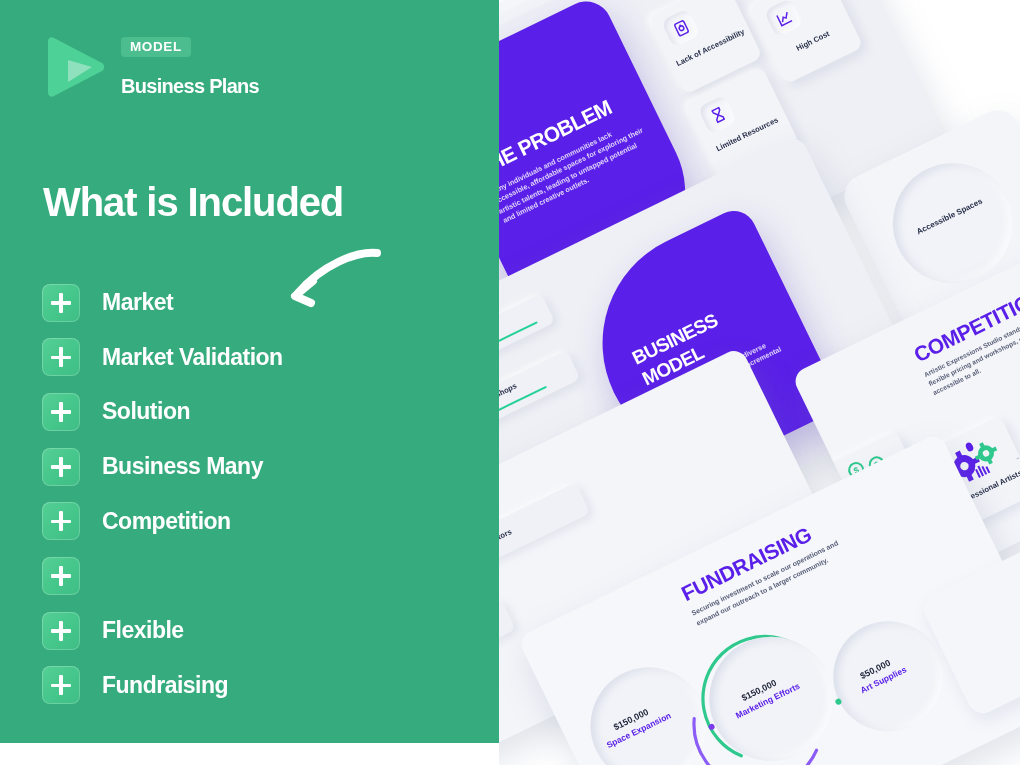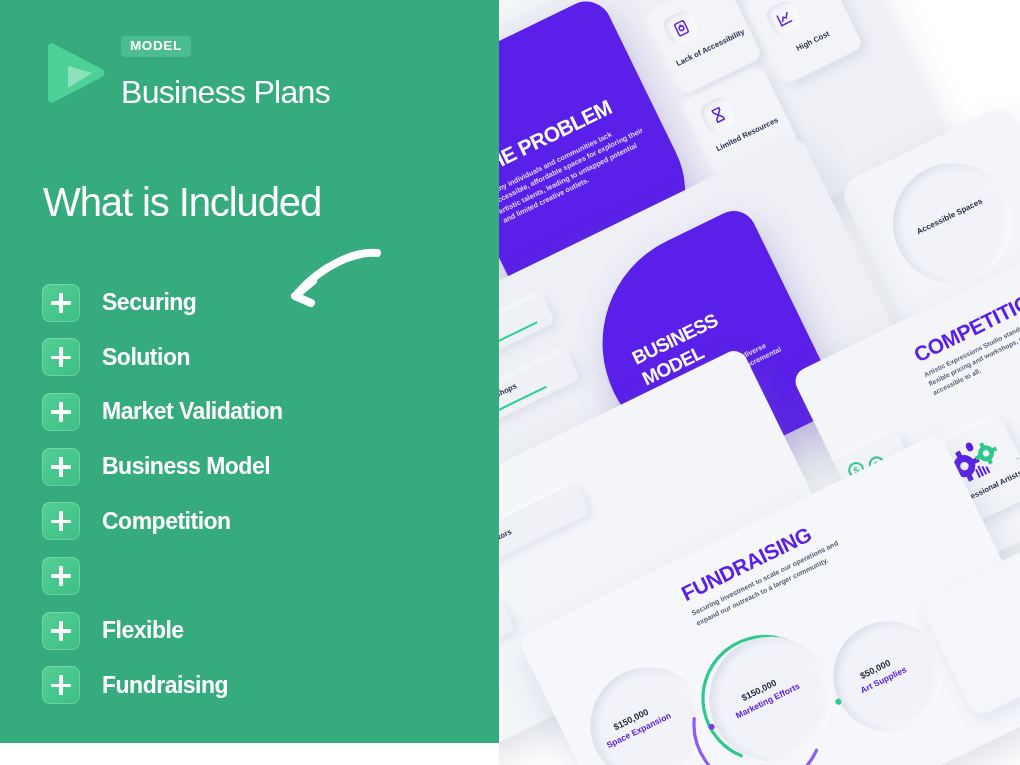--- a/index.html
+++ b/index.html
@@ -30,33 +30,33 @@
     color:#ffffff;
     font-size:13.5px;
     font-weight:700;
     letter-spacing:0.6px;
     padding:3px 9px 4px 9px;
     border-radius:4px;
     line-height:1;
   }
   .brand-title {
     color:#ffffff;
-    font-size:32px;
-    font-weight:400;
+    font-size:20px;
+    font-weight:700;
     letter-spacing:-0.7px;
     margin-top:19px;
     line-height:1.05;
   }
 
   
   .included-heading {
     position:absolute; left:43px; top:182px;
     color:#ffffff;
     font-size:40px;
-    font-weight:400;
+    font-weight:700;
     letter-spacing:-1.1px;
     line-height:1;
   }
 
   
   .curve-arrow { position:absolute; left:278px; top:243px; width:105px; height:75px; }
 
   
   .inc-list { position:absolute; left:42px; top:283px; width:420px; }
   .inc-item { display:flex; align-items:center; height:39px; margin-bottom:15.7px; }
@@ -393,33 +393,33 @@
     <div class="included-heading">What is Included</div>
 
     <svg class="curve-arrow" viewBox="0 0 105 75">
       <path d="M99 10 C 78 8, 44 22, 20 50" stroke="#ffffff" stroke-width="8" fill="none" stroke-linecap="round"></path>
       <path d="M35 38 L17 53 L33 60" stroke="#ffffff" stroke-width="8" fill="none" stroke-linecap="round" stroke-linejoin="round"></path>
     </svg>
 
     <div class="inc-list">
       <div class="inc-item">
         <div class="plus-box"></div>
-        <div class="inc-label">Securing</div>
+        <div class="inc-label">Market</div>
+      </div>
+      <div class="inc-item">
+        <div class="plus-box"></div>
+        <div class="inc-label">Market Validation</div>
       </div>
       <div class="inc-item">
         <div class="plus-box"></div>
         <div class="inc-label">Solution</div>
       </div>
       <div class="inc-item">
         <div class="plus-box"></div>
-        <div class="inc-label">Market Validation</div>
-      </div>
-      <div class="inc-item">
-        <div class="plus-box"></div>
-        <div class="inc-label">Business Model</div>
+        <div class="inc-label">Business Many</div>
       </div>
       <div class="inc-item">
         <div class="plus-box"></div>
         <div class="inc-label">Competition</div>
       </div>
       <div class="inc-item">
         <div class="plus-box"></div>
       </div>
       <div class="inc-item">
         <div class="plus-box"></div>

